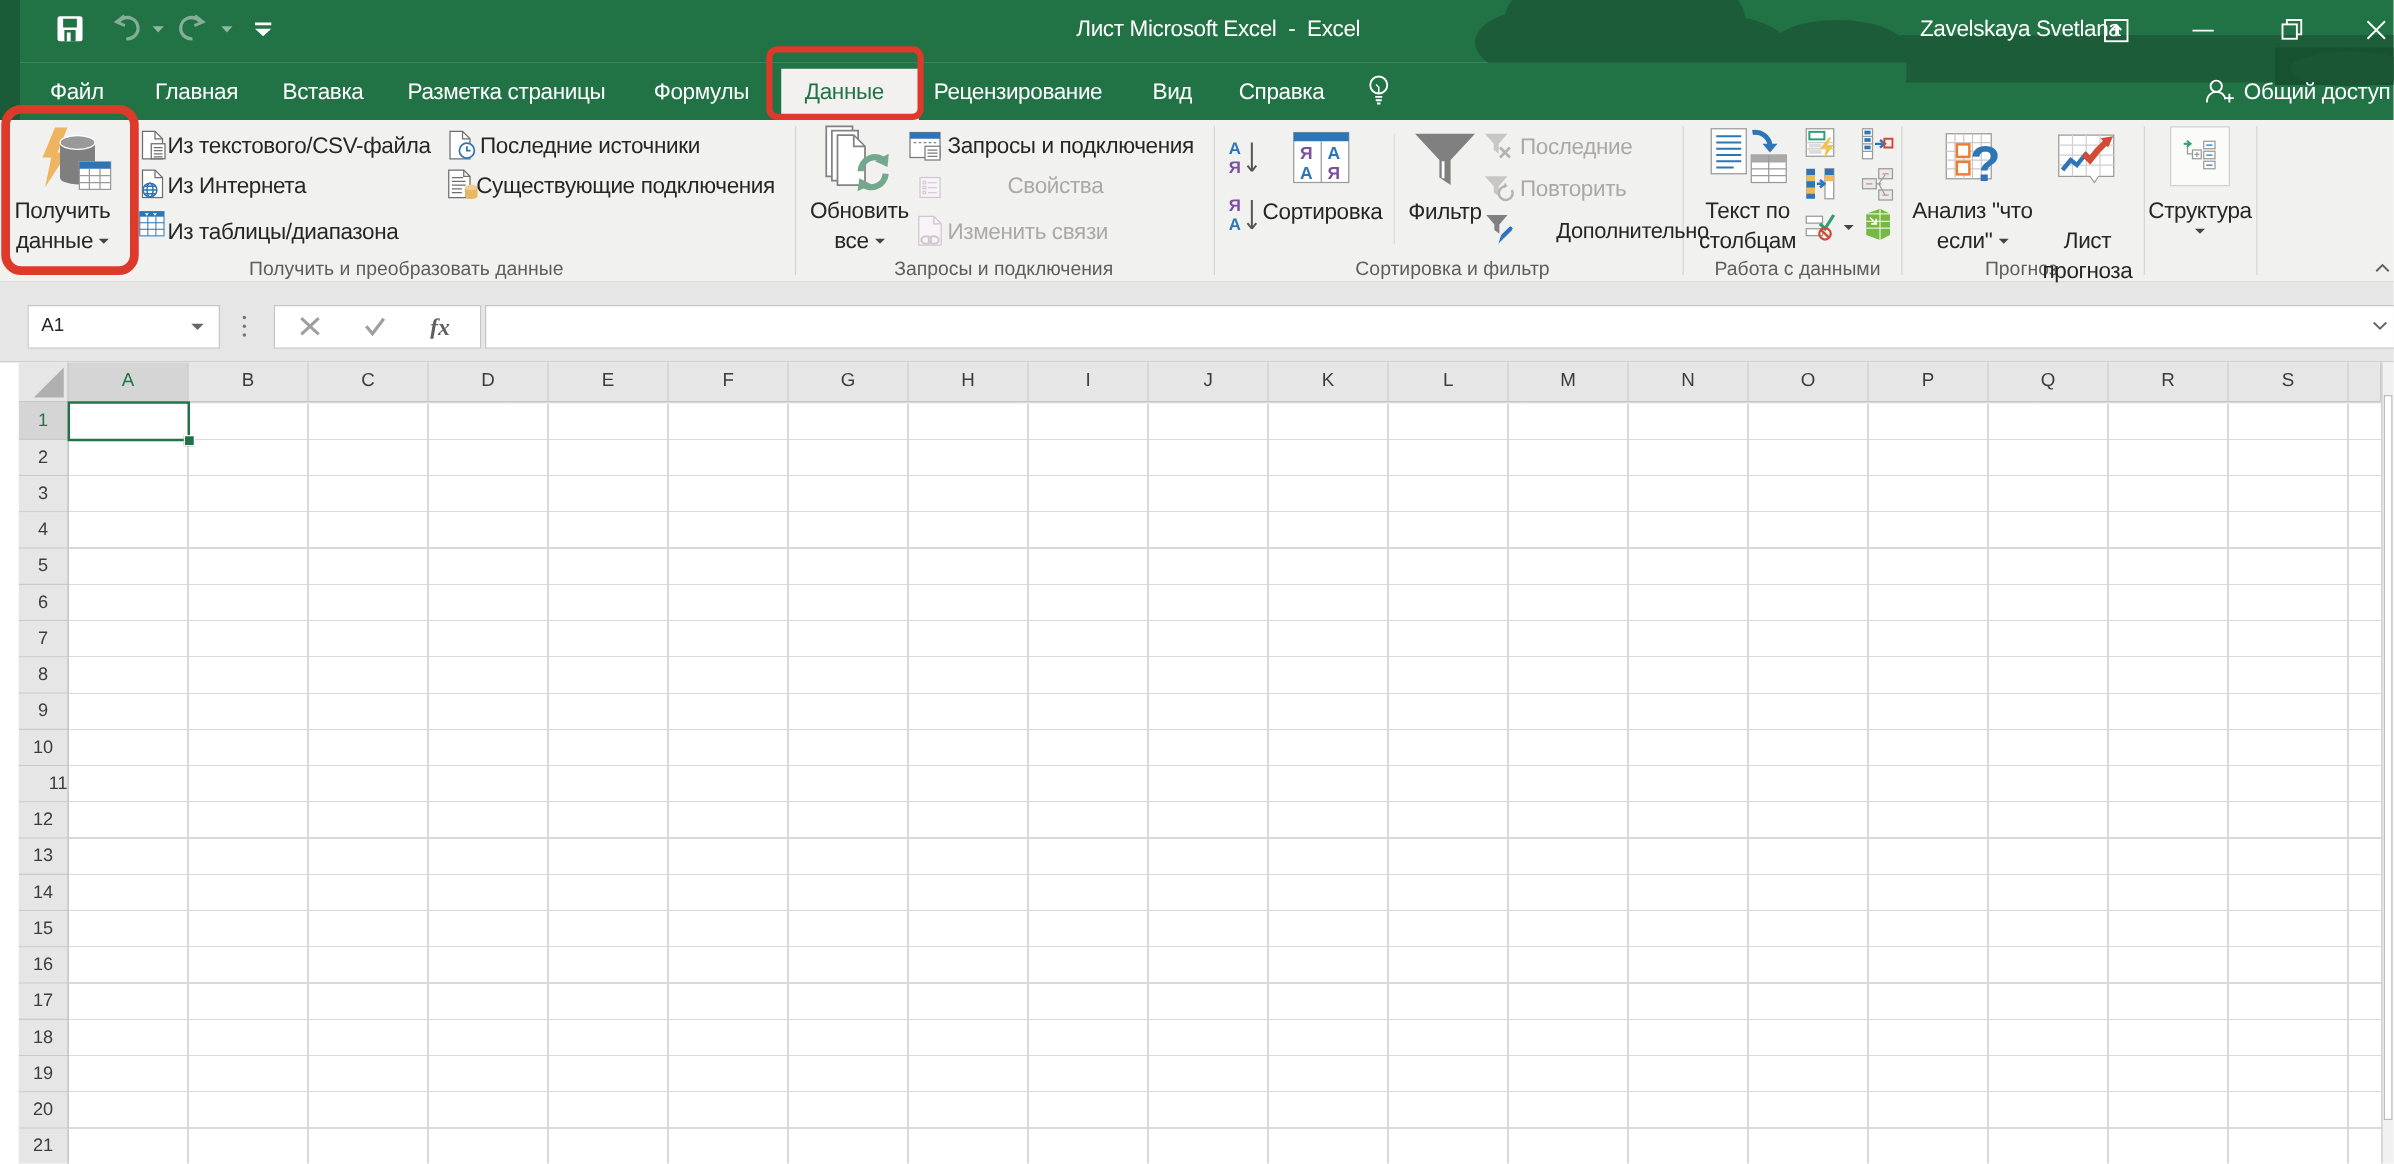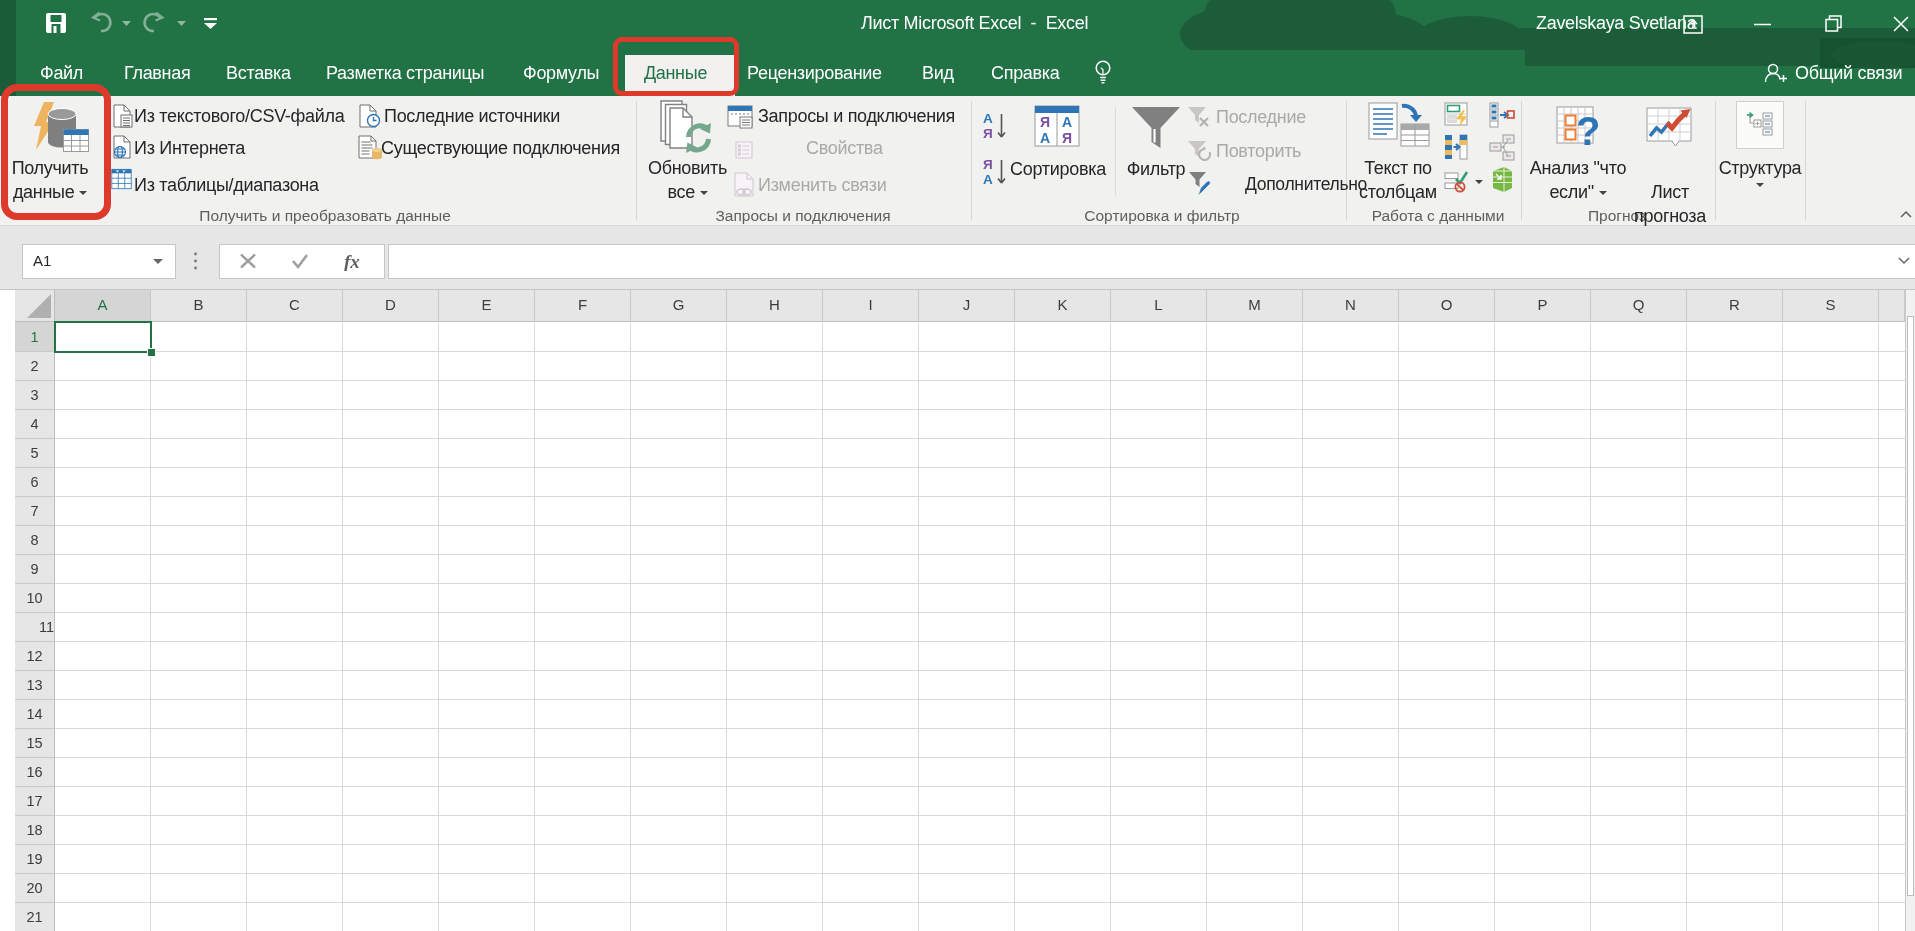--- a/index.html
+++ b/index.html
@@ -109,21 +109,21 @@
       <path d="M12 16.8 v-5 l-2.2 -2.2" stroke-width="1.2"></path>
     </g>
   </svg>
   <svg class="abs" style="left:1762px;top:61px;width:26px;height:24px;" viewBox="0 0 26 24">
     <g stroke="#fff" stroke-width="1.5" fill="none">
       <circle cx="11" cy="8" r="4.5"></circle>
       <path d="M3.5 21 c0 -6 4 -8.5 7.5 -8.5 c3.5 0 6.5 2 7.2 6"></path>
       <path d="M18 17.5 h7 M21.5 14 v7"></path>
     </g>
   </svg>
-  <div class="tab" style="left:1795px;">Общий связи</div>
+  <div class="tab" style="left:1795px;">Общий доступ</div>
   <div id="ribbon" class="abs"></div>
 
   <div class="gsep" style="left:636px;"></div>
   <div class="gsep" style="left:971px;"></div>
   <div class="gsep" style="left:1346px;"></div>
   <div class="gsep" style="left:1521px;"></div>
   <div class="gsep" style="left:1715px;"></div>
   <div class="gsep" style="left:1805px;"></div>
   <div class="gsep" style="left:1115px;top:107px;height:88px;background:#dddbd9;"></div>
 

